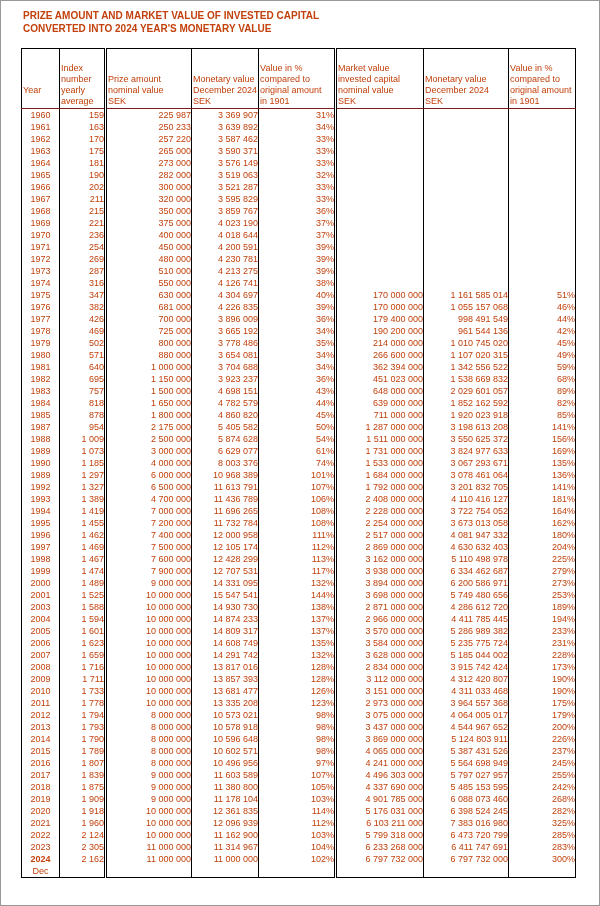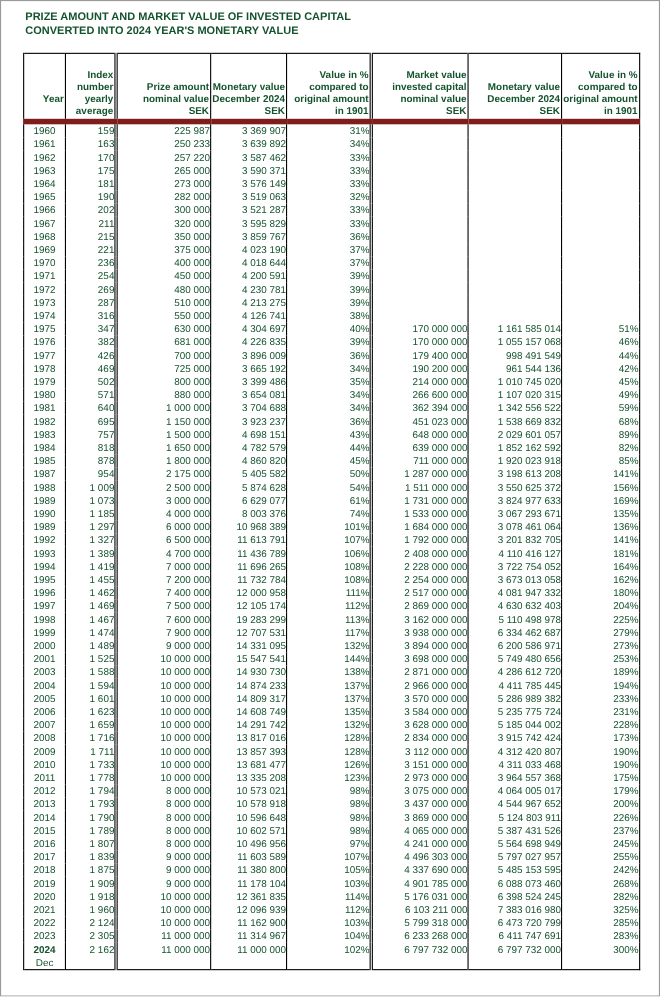--- a/index.html
+++ b/index.html
@@ -2,21 +2,21 @@
 <html><head>
 <meta charset="utf-8">
 <style>
   html, body { margin: 0; padding: 0; background: #fff; }
   .page {
     position: relative;
     width: 598px;
     height: 904px;
     border: 1px solid #999;
     background: #fff;
-    color: #14532d;
+    color: #c2410c;
     font-family: "Liberation Sans", sans-serif;
     overflow: hidden;
   }
   .title {
     position: absolute;
     left: 22px;
     top: 8px;
     font-size: 10px;
     font-weight: bold;
     line-height: 13px;
@@ -34,25 +34,25 @@
     border-left: 1px solid #000;
     font-size: 9px;
     padding: 0;
     white-space: nowrap;
     overflow: hidden;
   }
   table.data th.dbl, table.data td.dbl { border-left: 3px double #000; }
   table.data th {
     height: 47px;
     vertical-align: bottom;
-    text-align: right;
-    font-weight: bold;
+    text-align: left;
+    font-weight: normal;
     line-height: 11px;
     padding: 0 1px 1px 1px;
-    border-bottom: 5px solid #7f1d1d;
+    border-bottom: 1px solid #7f1d1d;
   }
   table.data th.c0 { padding-bottom: 12px; }
   table.data td { height: 12px; line-height: 12px; }
   tr.last-row td { height: 24px; vertical-align: top; }
   td.c0 { text-align: center; }
   td.c1 { text-align: right; padding-right: 7px; }
   td.c2 { text-align: right; padding-right: 7px; }
   td.c3 { text-align: right; padding-right: 6px; }
   td.c4 { text-align: right; padding-right: 9px; }
   td.c5 { text-align: right; padding-right: 7px; }
@@ -287,21 +287,21 @@
           <td class="c3">3 665 192</td>
           <td class="c4">34%</td>
           <td class="c5 dbl">190 200 000</td>
           <td class="c6">961 544 136</td>
           <td class="c7">42%</td>
         </tr>
         <tr>
           <td class="c0">1979</td>
           <td class="c1">502</td>
           <td class="c2 dbl">800 000</td>
-          <td class="c3">3 399 486</td>
+          <td class="c3">3 778 486</td>
           <td class="c4">35%</td>
           <td class="c5 dbl">214 000 000</td>
           <td class="c6">1 010 745 020</td>
           <td class="c7">45%</td>
         </tr>
         <tr>
           <td class="c0">1980</td>
           <td class="c1">571</td>
           <td class="c2 dbl">880 000</td>
           <td class="c3">3 654 081</td>
@@ -467,21 +467,21 @@
           <td class="c3">12 105 174</td>
           <td class="c4">112%</td>
           <td class="c5 dbl">2 869 000 000</td>
           <td class="c6">4 630 632 403</td>
           <td class="c7">204%</td>
         </tr>
         <tr>
           <td class="c0">1998</td>
           <td class="c1">1 467</td>
           <td class="c2 dbl">7 600 000</td>
-          <td class="c3">19 283 299</td>
+          <td class="c3">12 428 299</td>
           <td class="c4">113%</td>
           <td class="c5 dbl">3 162 000 000</td>
           <td class="c6">5 110 498 978</td>
           <td class="c7">225%</td>
         </tr>
         <tr>
           <td class="c0">1999</td>
           <td class="c1">1 474</td>
           <td class="c2 dbl">7 900 000</td>
           <td class="c3">12 707 531</td>

